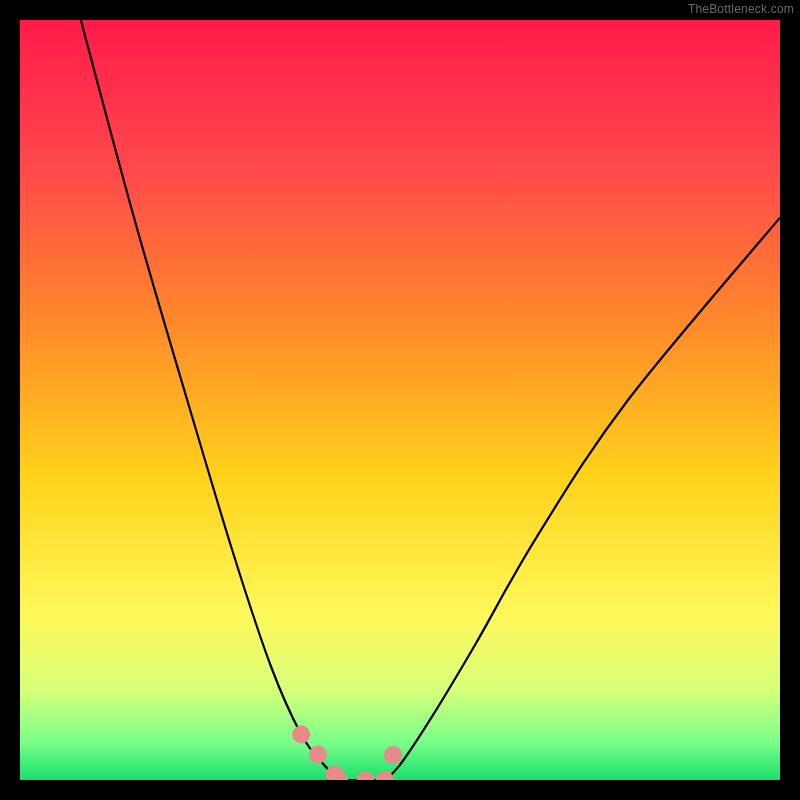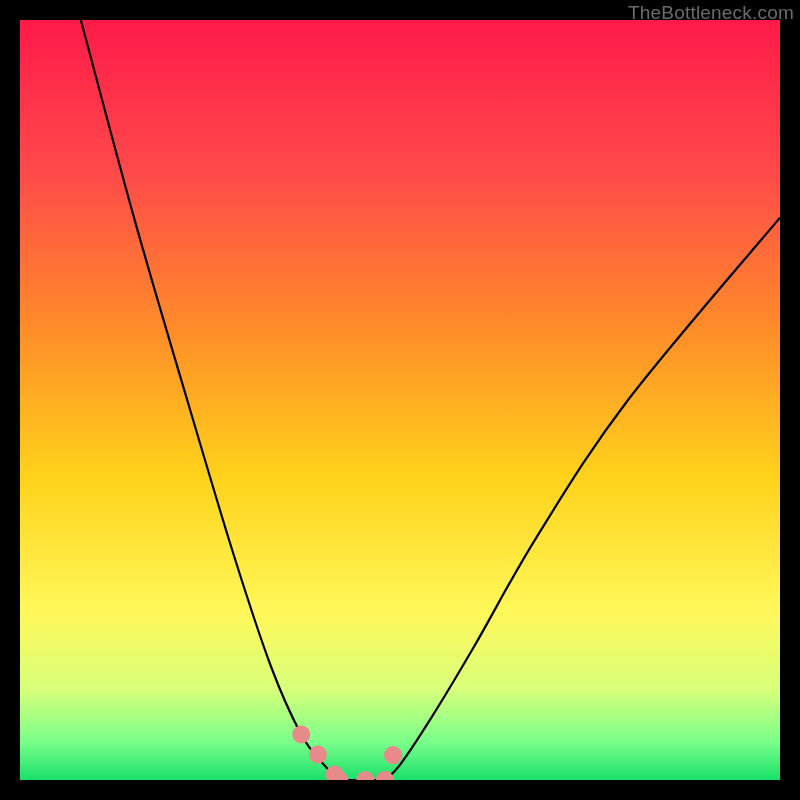--- a/index.html
+++ b/index.html
@@ -24,21 +24,21 @@
     left: 0;
     top: 0;
     width: 760px;
     height: 760px;
   }
   .watermark {
     position: absolute;
     top: 2px;
     right: 6px;
     color: #6b6b6b;
-    font-size: 19px;
+    font-size: 12px;
     font-weight: 500;
     letter-spacing: 0.2px;
   }
   svg.curve {
     position: absolute;
     left: 0;
     top: 0;
   }
 </style>
 </head>

